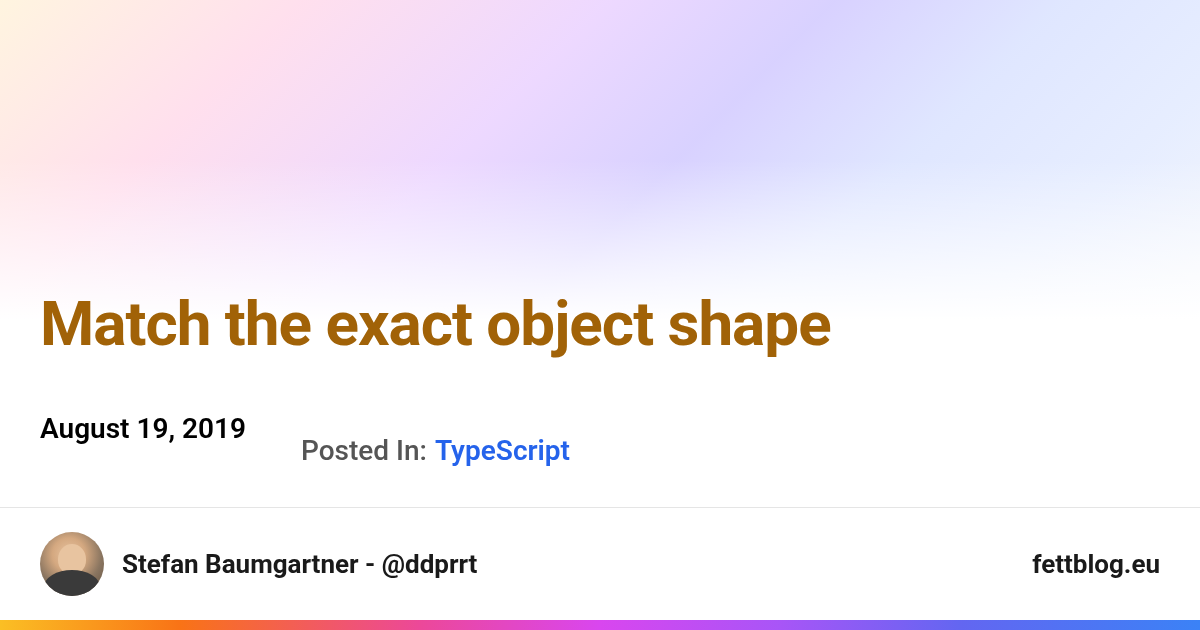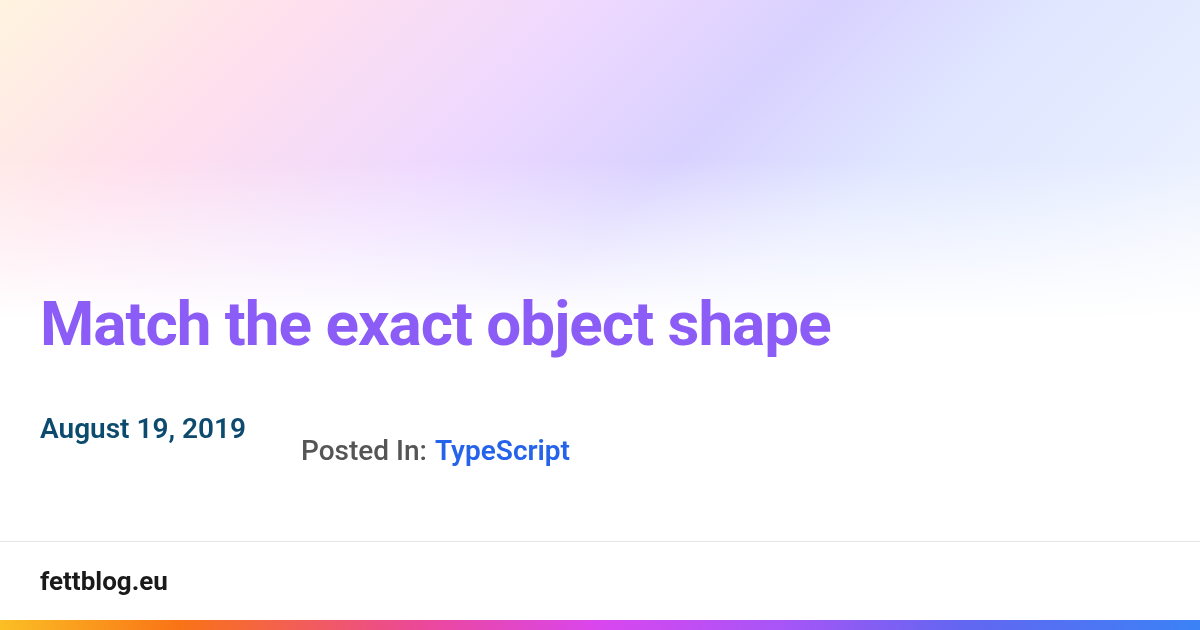--- a/index.html
+++ b/index.html
@@ -46,36 +46,36 @@
     .content {
       position: absolute;
       top: 290px;
       left: 40px;
       right: 40px;
     }
     
     .title {
       font-size: 62px;
       font-weight: 700;
-      color: #8b5cf6;
+      color: #a16207;
       letter-spacing: -1px;
       line-height: 1.1;
       margin-bottom: 32px;
     }
     
     .meta {
       display: flex;
       align-items: center;
       gap: 36px;
       font-size: 28px;
       font-weight: 600;
     }
     
     .date {
-      color: #0c4a6e;
+      color: #000000;
     }
     
     .posted-in {
       display: flex;
       align-items: baseline;
       gap: 8px;
     }
     
     .posted-label {
       color: #555555;
@@ -178,16 +178,20 @@
     <span class="date">August 19, 2019</span>
     <span class="posted-in">
       <span class="posted-label">Posted In:</span>
       <span class="category">TypeScript</span>
     </span>
   </div>
 </div>
 
 <div class="footer">
   <div class="footer-content">
+    <div class="author">
+      <div class="avatar"></div>
+      <span class="author-name">Stefan Baumgartner - @ddprrt</span>
+    </div>
     <span class="site-name">fettblog.eu</span>
   </div>
   <div class="gradient-bottom"></div>
 </div>
 
 </body></html>

